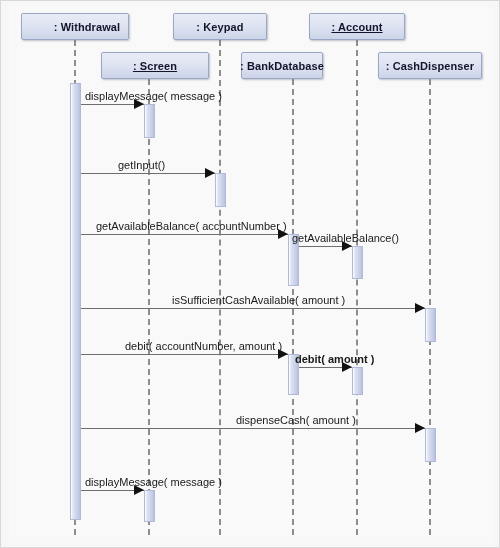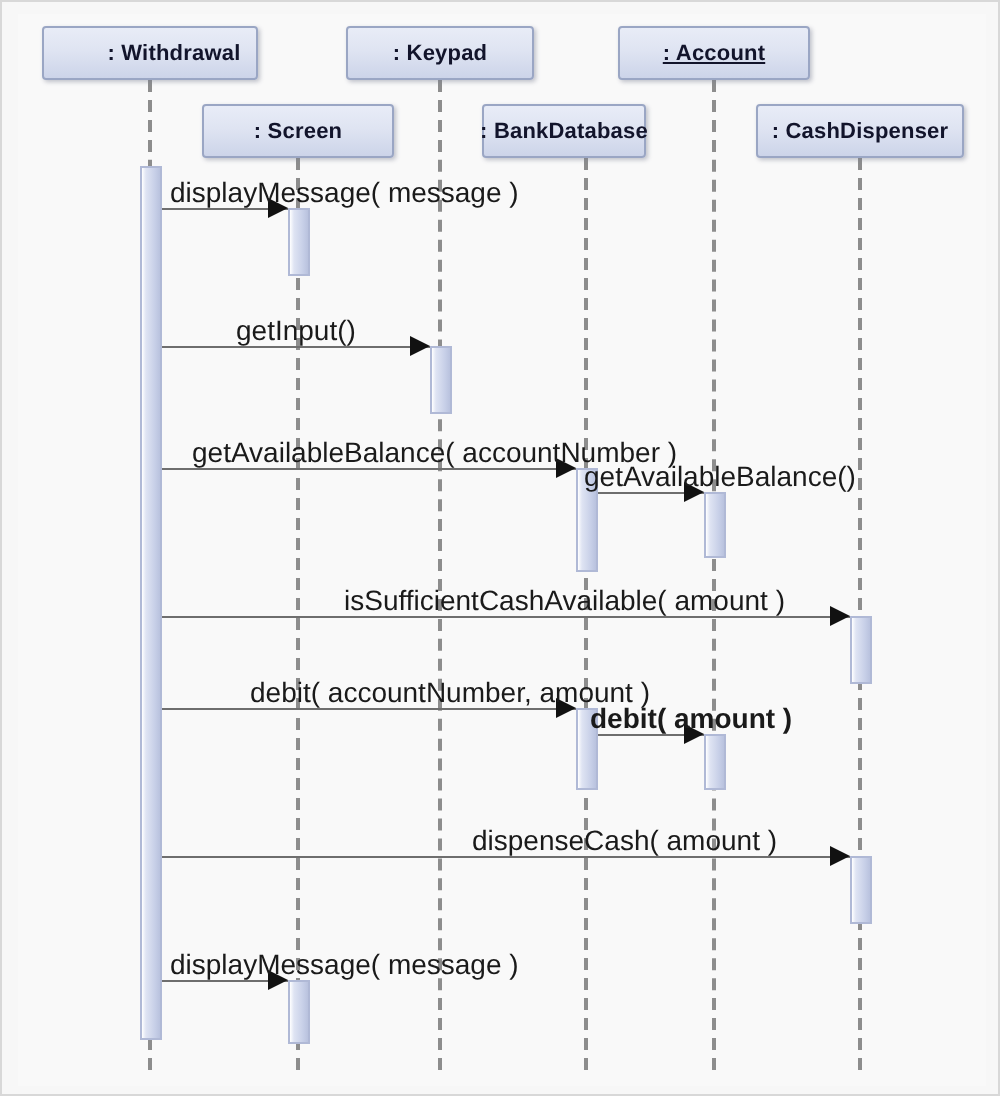--- a/index.html
+++ b/index.html
@@ -69,40 +69,40 @@
   .msg-arrow {
     position: absolute;
     width: 0;
     height: 0;
     border-top: 5px solid transparent;
     border-bottom: 5px solid transparent;
     border-left: 10px solid #111111;
   }
   .msg-label {
     position: absolute;
-    font-size: 14px;
+    font-size: 11px;
     color: #1a1a1a;
     white-space: nowrap;
     line-height: 12px;
   }
 </style>
 </head>
 <body>
 
 <div id="canvas">
   <div class="diagram-area">
     <div id="lifelines-layer">
         <div class="lifeline" style="left: 65px; top: 33px; height: 495px;"></div>
         <div class="lifeline-box" style="left: 12px; top: 6px; width: 108px; height: 27px; padding-left: 24px;">: Withdrawal</div>
         <div class="lifeline" style="left: 210px; top: 33px; height: 495px;"></div>
         <div class="lifeline-box" style="left: 164px; top: 6px; width: 94px; height: 27px;">: Keypad</div>
         <div class="lifeline" style="left: 347px; top: 33px; height: 495px;"></div>
         <div class="lifeline-box" style="left: 300px; top: 6px; width: 96px; height: 27px; text-decoration: underline;">: Account</div>
         <div class="lifeline" style="left: 139px; top: 72px; height: 456px;"></div>
-        <div class="lifeline-box" style="left: 92px; top: 45px; width: 96px; height: 27px;">: Screen</div>
+        <div class="lifeline-box" style="left: 92px; top: 45px; width: 108px; height: 27px; text-decoration: underline;">: Screen</div>
         <div class="lifeline" style="left: 283px; top: 72px; height: 456px;"></div>
         <div class="lifeline-box" style="left: 232px; top: 45px; width: 82px; height: 27px; text-align: center;">: BankDatabase</div>
         <div class="lifeline" style="left: 420px; top: 72px; height: 456px;"></div>
         <div class="lifeline-box" style="left: 369px; top: 45px; width: 104px; height: 27px; text-align: center;">: CashDispenser</div>
       </div>
     <div id="activations-layer">
         <div class="activation" style="left: 61px; top: 76px; height: 437px;"></div>
         <div class="activation" style="left: 135px; top: 97px; height: 34px;"></div>
         <div class="activation" style="left: 206px; top: 166px; height: 34px;"></div>
         <div class="activation" style="left: 279px; top: 227px; height: 52px;"></div>

